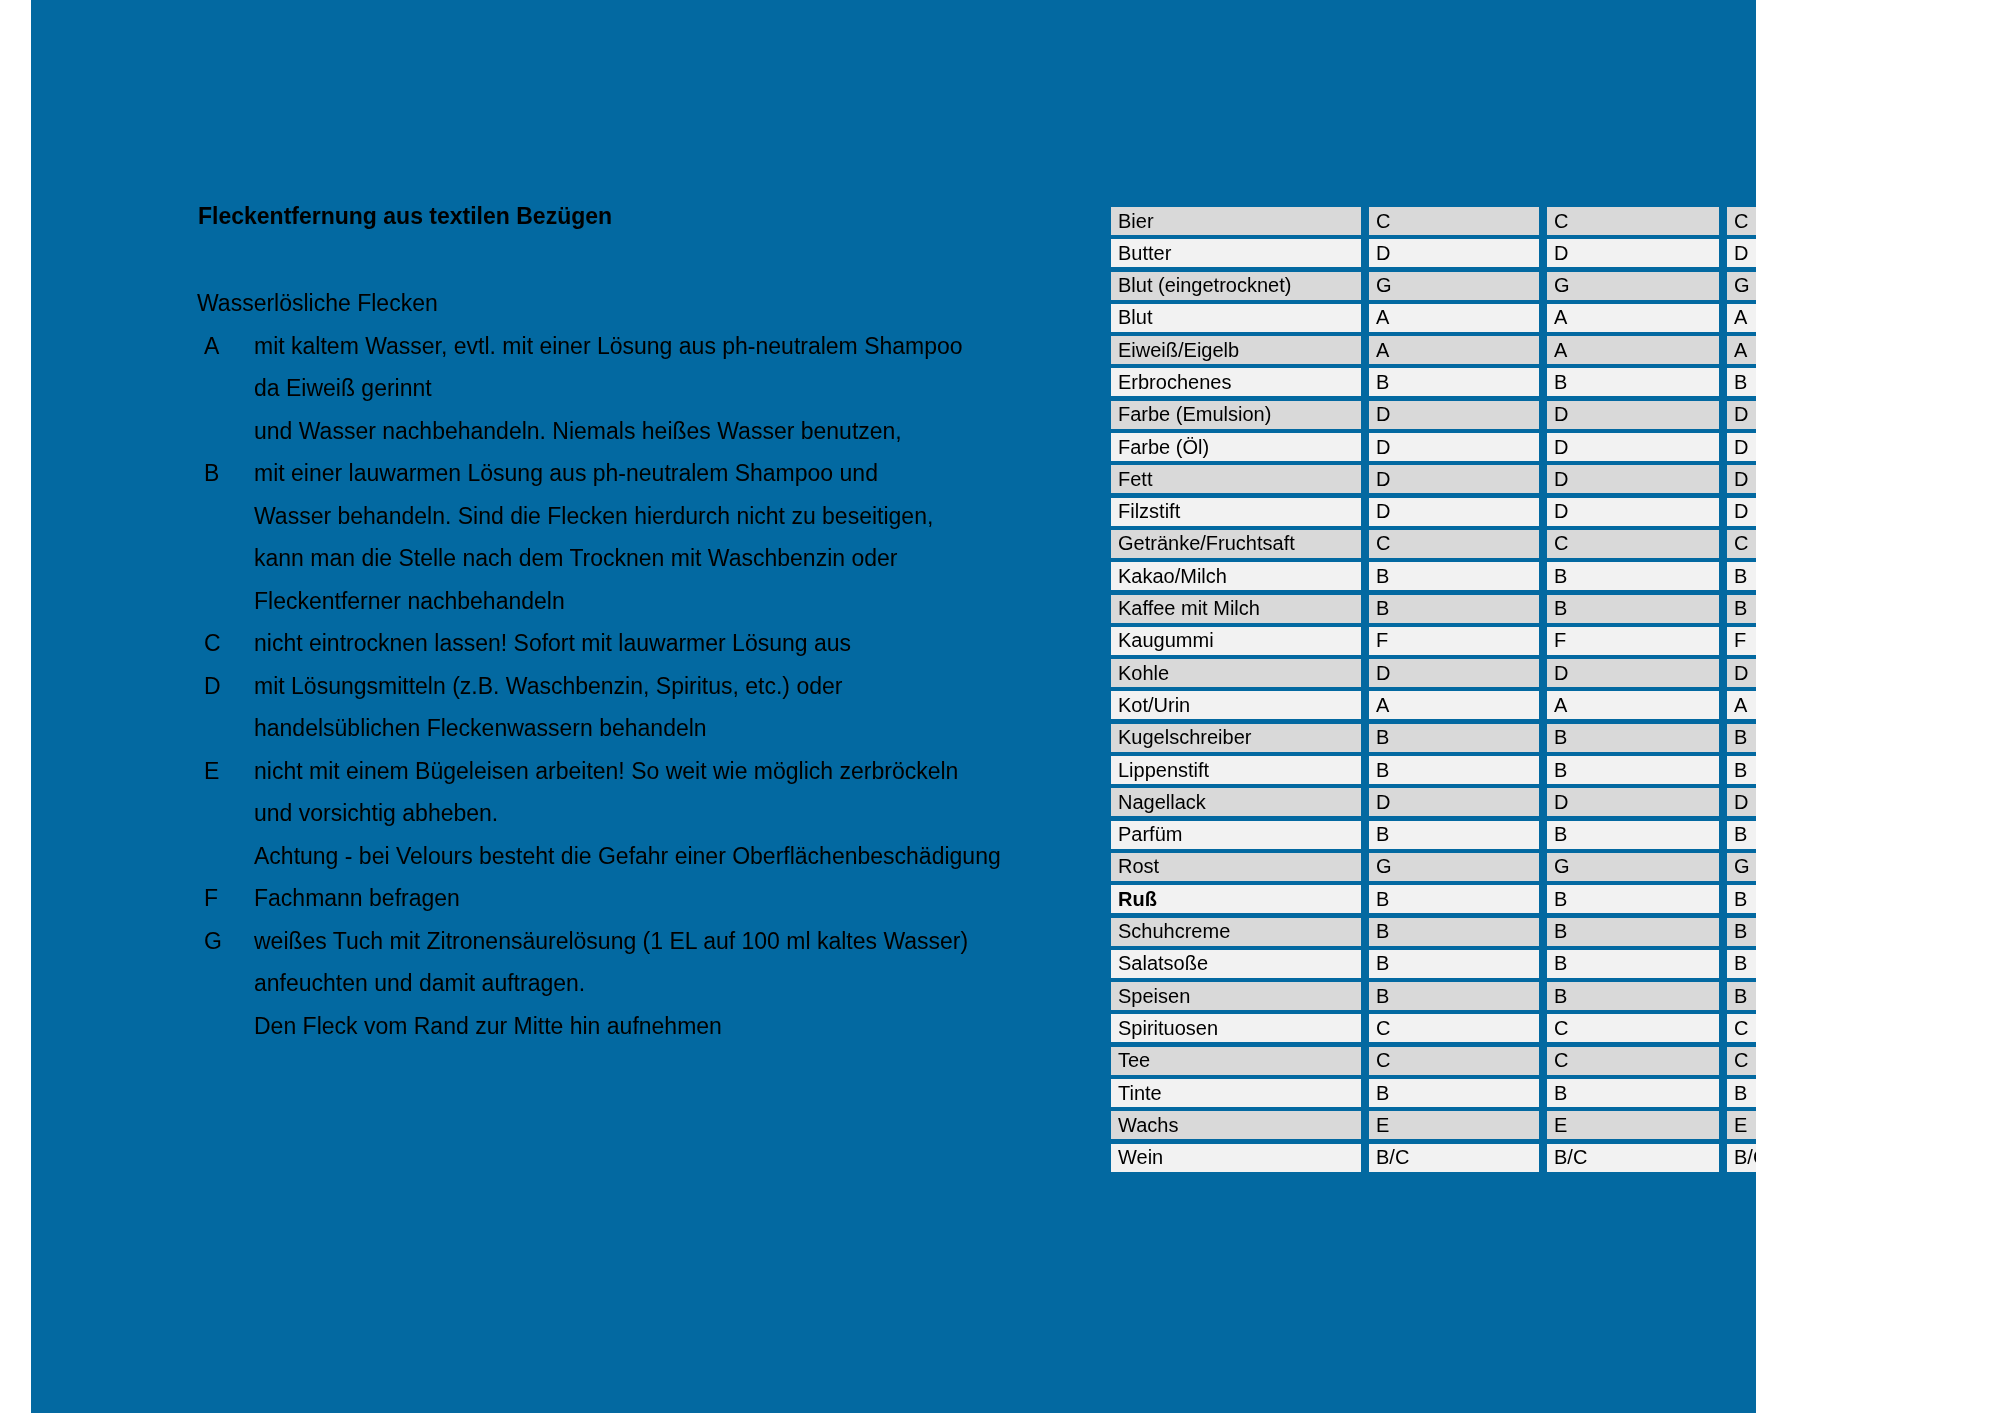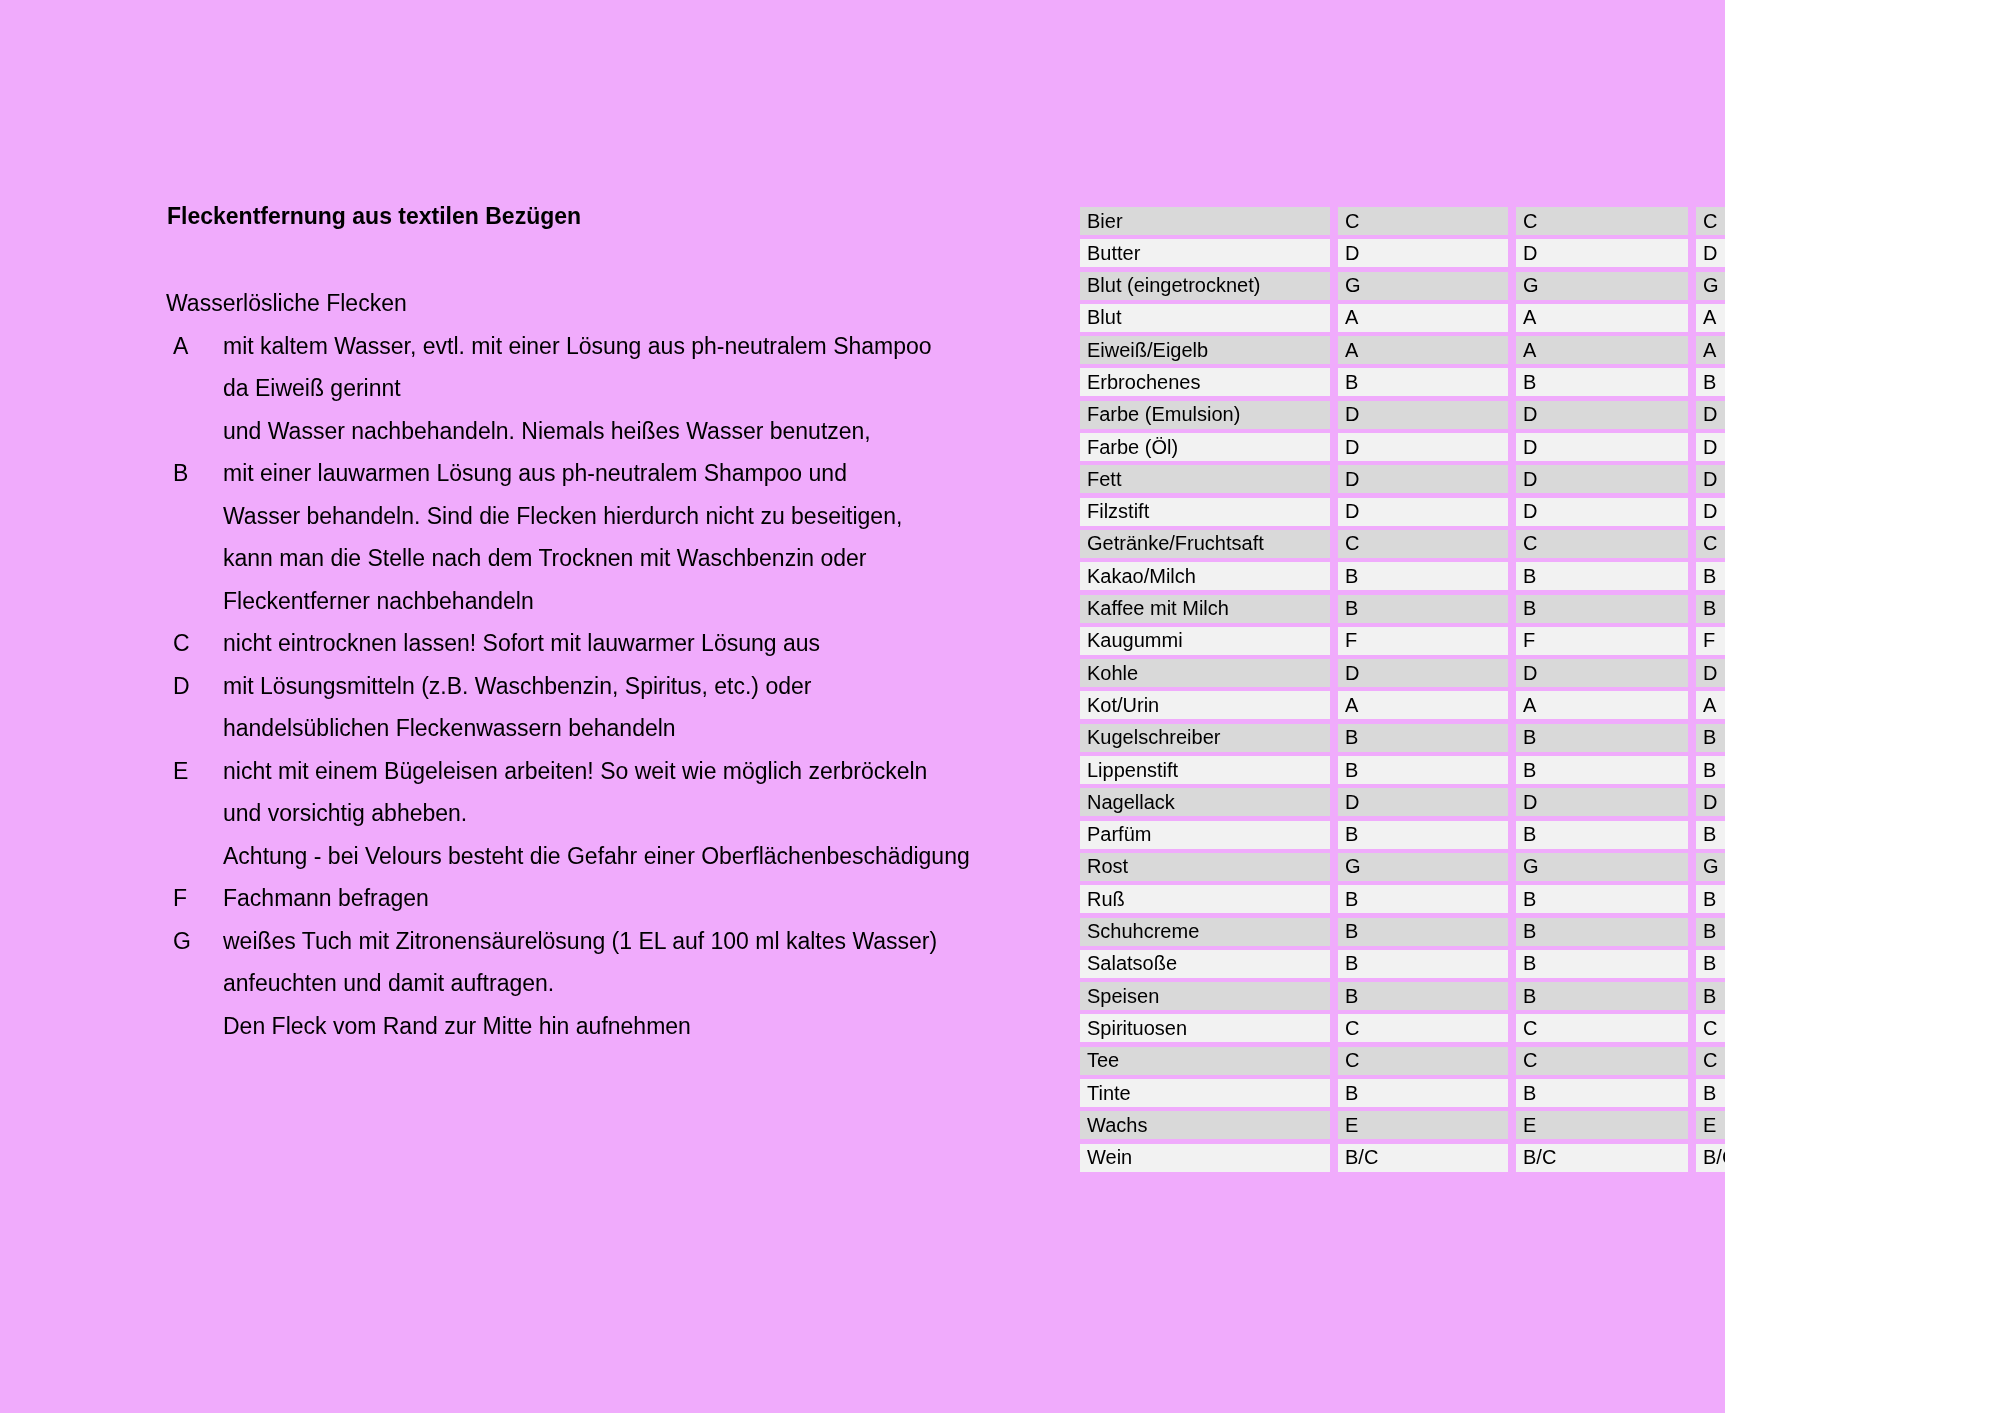--- a/index.html
+++ b/index.html
@@ -1,23 +1,24 @@
 <!DOCTYPE html>
 <html><head>
 <meta charset="utf-8">
 <style>
   html, body { margin: 0; padding: 0; background: #ffffff; }
   .page {
     position: relative;
     width: 1725px;
     height: 1413px;
-    background: #f0abfc;
+    background: #0369a1;
     color: #000000;
     font-family: "Liberation Sans", sans-serif;
     overflow: hidden;
+    margin-left: 31px;
   }
   .doc-title {
     position: absolute;
     left: 167px;
     top: 202px;
     font-size: 23px;
     font-weight: bold;
     line-height: 28px;
     white-space: nowrap;
   }
@@ -261,21 +262,21 @@
         <div class="cell c2" style="background: rgb(242, 242, 242);">B</div>
         <div class="cell c3" style="background: rgb(242, 242, 242);">B</div>
       </div>
       <div class="trow">
         <div class="cell c0" style="background: rgb(217, 217, 217);">Rost</div>
         <div class="cell c1" style="background: rgb(217, 217, 217);">G</div>
         <div class="cell c2" style="background: rgb(217, 217, 217);">G</div>
         <div class="cell c3" style="background: rgb(217, 217, 217);">G</div>
       </div>
       <div class="trow">
-        <div class="cell c0" style="background: rgb(242, 242, 242);">Ruß</div>
+        <div class="cell c0" style="background: rgb(242, 242, 242); font-weight: bold;">Ruß</div>
         <div class="cell c1" style="background: rgb(242, 242, 242);">B</div>
         <div class="cell c2" style="background: rgb(242, 242, 242);">B</div>
         <div class="cell c3" style="background: rgb(242, 242, 242);">B</div>
       </div>
       <div class="trow">
         <div class="cell c0" style="background: rgb(217, 217, 217);">Schuhcreme</div>
         <div class="cell c1" style="background: rgb(217, 217, 217);">B</div>
         <div class="cell c2" style="background: rgb(217, 217, 217);">B</div>
         <div class="cell c3" style="background: rgb(217, 217, 217);">B</div>
       </div>

